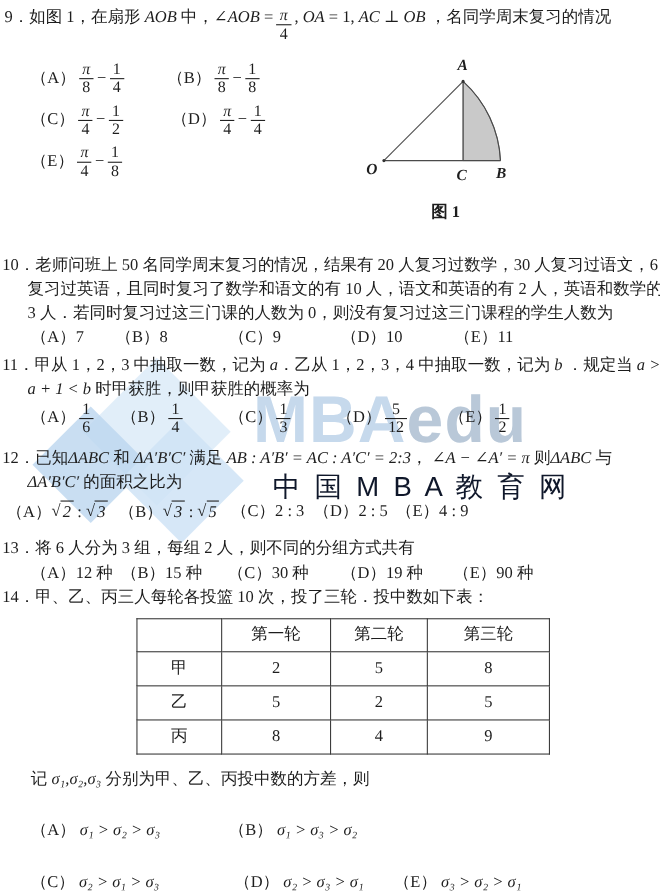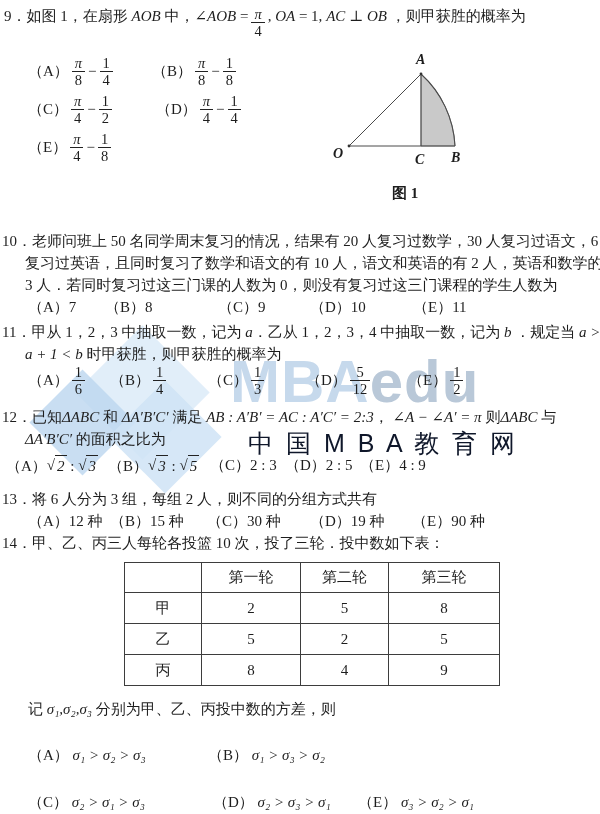--- a/index.html
+++ b/index.html
@@ -62,21 +62,21 @@
         <span> 中，∠</span>
         <span class="mi">AOB</span>
         <span> =</span>
         <span class="frac"><span class="fn mi">π</span><span class="fd">4</span></span>
         <span>, </span>
         <span class="mi">OA</span>
         <span> = 1, </span>
         <span class="mi">AC</span>
         <span> ⊥ </span>
         <span class="mi">OB</span>
-        <span> ，则甲获胜的概率为</span>
+        <span> ，名同学周末复习的情况</span>
       </div>
 
     <div class="optrow">
       <div class="opt runs" style="left:28px;top:55px;"><span>（A）</span><span class="frac"><span class="fn mi">π</span><span class="fd">8</span></span><span>−</span><span class="frac"><span class="fn">1</span><span class="fd">4</span></span></div>
       <div class="opt runs" style="left:152px;top:55px;"><span>（B）</span><span class="frac"><span class="fn mi">π</span><span class="fd">8</span></span><span>−</span><span class="frac"><span class="fn">1</span><span class="fd">8</span></span></div>
       <div class="opt runs" style="left:28px;top:93px;"><span>（C）</span><span class="frac"><span class="fn mi">π</span><span class="fd">4</span></span><span>−</span><span class="frac"><span class="fn">1</span><span class="fd">2</span></span></div>
       <div class="opt runs" style="left:156px;top:93px;"><span>（D）</span><span class="frac"><span class="fn mi">π</span><span class="fd">4</span></span><span>−</span><span class="frac"><span class="fn">1</span><span class="fd">4</span></span></div>
       <div class="opt runs" style="left:28px;top:131px;"><span>（E）</span><span class="frac"><span class="fn mi">π</span><span class="fd">4</span></span><span>−</span><span class="frac"><span class="fn">1</span><span class="fd">8</span></span></div>
     </div>
 
@@ -94,21 +94,21 @@
       <text x="118" y="114" font-size="14" font-style="italic" font-weight="bold" fill="#1d1d1d">B</text>
     </svg>
     <div class="abs fig-caption" style="left:380px;top:183px;padding-left:12px;">图 1</div>
 
     <div class="abs" style="left:2px;top:231px;">10．老师问班上 50 名同学周末复习的情况，结果有 20 人复习过数学，30 人复习过语文，6 人</div>
     <div class="abs" style="left:25px;top:253px;">复习过英语，且同时复习了数学和语文的有 10 人，语文和英语的有 2 人，英语和数学的有</div>
     <div class="abs" style="left:25px;top:275px;">3 人．若同时复习过这三门课的人数为 0，则没有复习过这三门课程的学生人数为</div>
     <div class="optrow">
       <span class="opt" style="left:28px;top:297px;text-align:right;">（A）7</span>
       <span class="opt" style="left:105px;top:297px;">（B）8</span>
-      <span class="opt" style="left:218px;top:297px;">（C）9</span>
+      <span class="opt" style="left:208px;top:297px;">（C）9</span>
       <span class="opt" style="left:310px;top:297px;">（D）10</span>
       <span class="opt" style="left:413px;top:297px;">（E）11</span>
     </div>
 
     <div class="abs runs" style="left:2px;top:322px;"><span>11．甲从 1，2，3 中抽取一数，记为 </span><span class="mi">a</span><span>．乙从 1，2，3，4 中抽取一数，记为 </span><span class="mi">b</span><span> ．规定当 </span><span class="mi">a &gt; b</span></div>
     <div class="abs runs" style="left:25px;top:344px;"><span class="mi">a + 1 &lt; b</span><span> 时甲获胜，则甲获胜的概率为</span></div>
     <div class="optrow">
       <div class="opt runs" style="left:28px;top:364px;"><span>（A）</span><span class="frac"><span class="fn">1</span><span class="fd">6</span></span></div>
       <div class="opt runs" style="left:110px;top:364px;"><span>（B）</span><span class="frac"><span class="fn">1</span><span class="fd">4</span></span></div>
       <div class="opt runs" style="left:208px;top:364px;"><span>（C）</span><span class="frac"><span class="fn">1</span><span class="fd">3</span></span></div>

